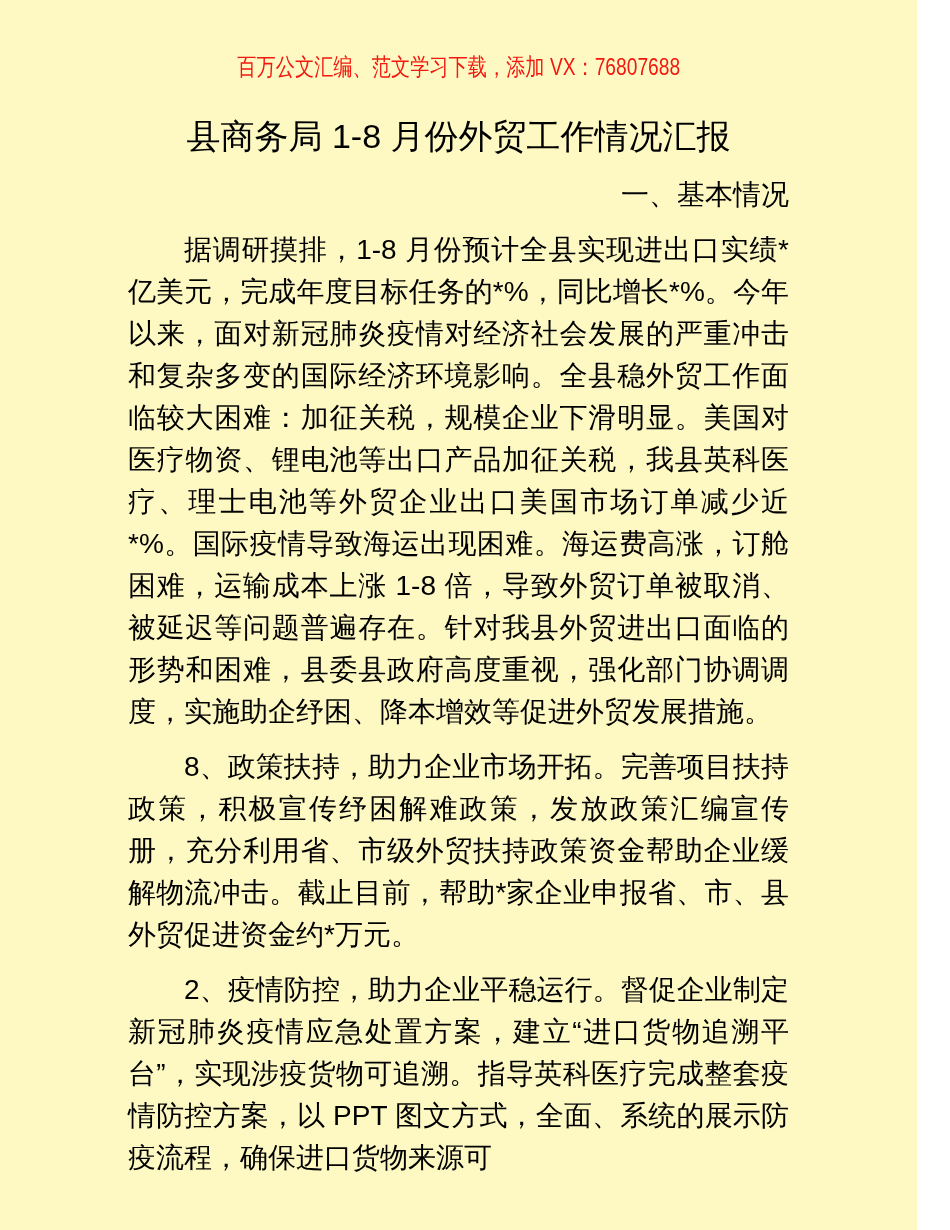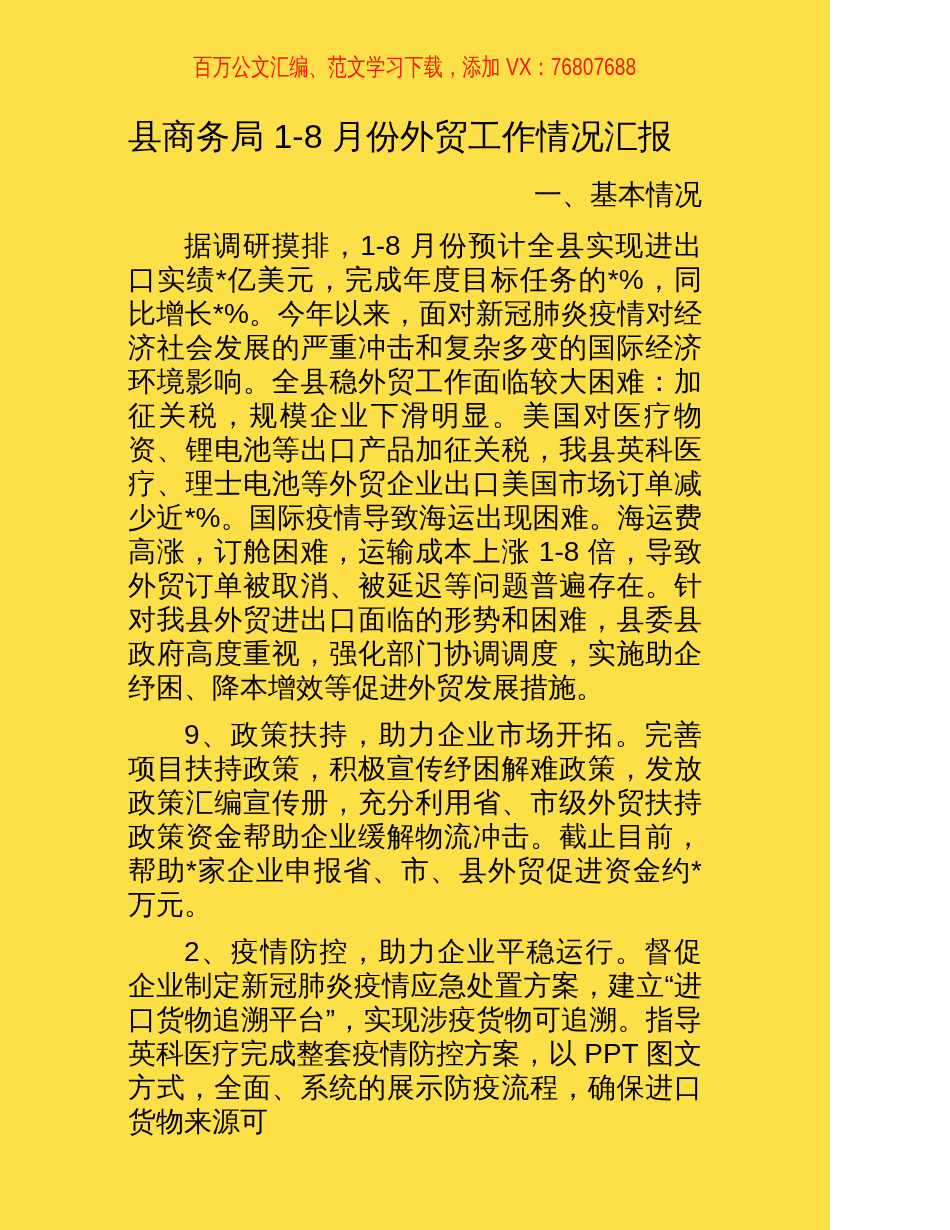--- a/index.html
+++ b/index.html
@@ -8,60 +8,60 @@
     background: #ffffff;
   }
   body {
     width: 950px;
     height: 1230px;
     font-family: "Liberation Sans", "DejaVu Sans", sans-serif;
     color: #000000;
   }
   .page {
     box-sizing: border-box;
-    width: 830px;
+    width: 917px;
     height: 1230px;
     padding: 52px 128px 0 128px;
     overflow: hidden;
-    background: #fde047;
+    background: #fef9c3;
   }
   .watermark {
     height: 30px;
     line-height: 30px;
     margin: 0 0 28px 0;
     text-align: center;
     font-size: 24px;
     color: #f0180f;
     white-space: nowrap;
   }
   .watermark .wm-text {
     display: inline-block;
     transform: scaleX(0.8);
     transform-origin: center center;
   }
   .doc-title {
     margin: 0 0 12px 0;
     font-size: 34px;
     line-height: 52px;
     font-weight: normal;
-    text-align: left;
+    text-align: center;
     white-space: nowrap;
   }
   .section-heading {
     margin: 0 0 13px 0;
     font-size: 28px;
     line-height: 42px;
     font-weight: normal;
     text-indent: 2em;
     text-align: right;
   }
   .para {
     margin: 0 0 13px 0;
     font-size: 28px;
-    line-height: 34px;
+    line-height: 42px;
     text-indent: 2em;
     text-align: justify;
     text-justify: inter-ideograph;
   }
   .para:last-child {
     margin-bottom: 0;
   }
 </style>
 </head>
 <body>
@@ -72,17 +72,17 @@
     <span class="wm-text">百万公文汇编、范文学习下载，添加 VX：76807688</span>
   </div>
 
   <h1 class="doc-title">县商务局 1-8 月份外贸工作情况汇报</h1>
 
   <h2 class="section-heading">一、基本情况</h2>
 
   <p class="para">据调研摸排，1-8 月份预计全县实现进出口实绩*亿美元，完成年度目标任务的*%，同比增长*%。今年以来，面对新冠肺炎疫情对经济社会发展的严重冲击和复杂多变的国际经济环境影响。全县稳外贸工作面临较大困难：加征关税，规模企业下滑明显。美国对医疗物资、锂电池等出口产品加征关税，我县英科医疗、理士电池等外贸企业出口美国市场订单减少近*%。国际疫情导致海运出现困难。海运费高涨，订舱困难，运输成本上涨 1-8 倍，导致外贸订单被取消、被延迟等问题普遍存在。针对我县外贸进出口面临的形势和困难，县委县政府高度重视，强化部门协调调度，实施助企纾困、降本增效等促进外贸发展措施。</p>
 
 
-  <p class="para">9、政策扶持，助力企业市场开拓。完善项目扶持政策，积极宣传纾困解难政策，发放政策汇编宣传册，充分利用省、市级外贸扶持政策资金帮助企业缓解物流冲击。截止目前，帮助*家企业申报省、市、县外贸促进资金约*万元。</p>
+  <p class="para">8、政策扶持，助力企业市场开拓。完善项目扶持政策，积极宣传纾困解难政策，发放政策汇编宣传册，充分利用省、市级外贸扶持政策资金帮助企业缓解物流冲击。截止目前，帮助*家企业申报省、市、县外贸促进资金约*万元。</p>
 
   <p class="para">2、疫情防控，助力企业平稳运行。督促企业制定新冠肺炎疫情应急处置方案，建立“进口货物追溯平台”，实现涉疫货物可追溯。指导英科医疗完成整套疫情防控方案，以 PPT 图文方式，全面、系统的展示防疫流程，确保进口货物来源可</p>
 
 </div>
 
 </body></html>

